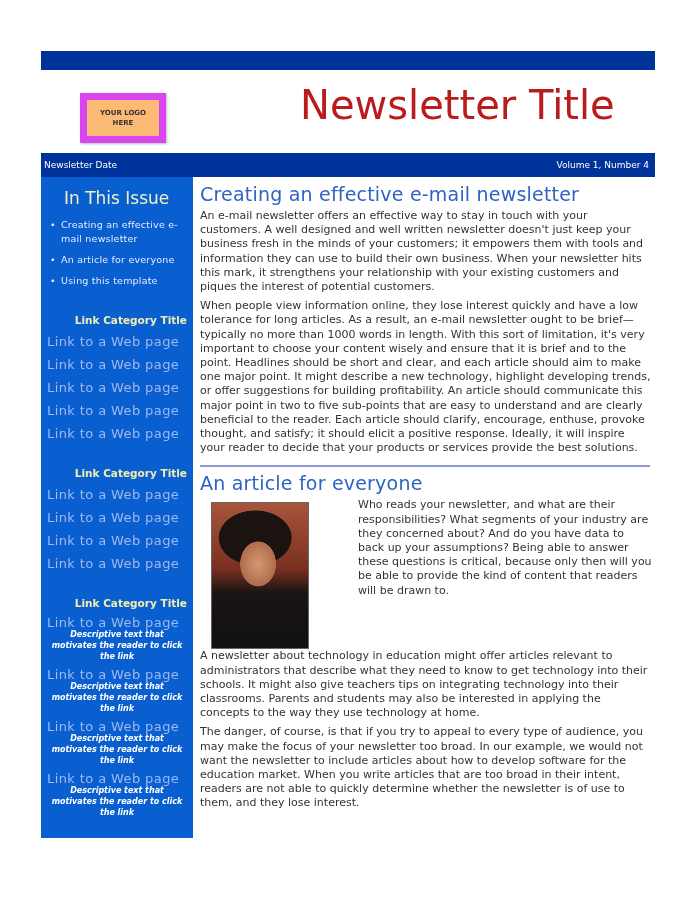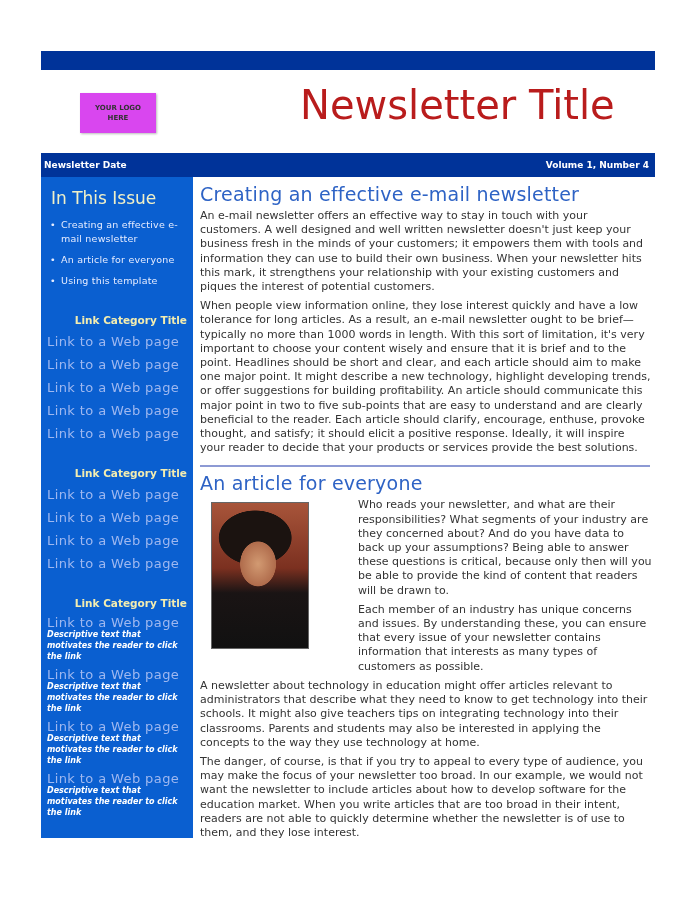--- a/index.html
+++ b/index.html
@@ -1,30 +1,30 @@
 <!DOCTYPE html>
 <html><head>
 <meta charset="utf-8">
 <style>
   html, body { margin: 0; padding: 0; background: #ffffff; }
   body { width: 694px; height: 900px; position: relative; overflow: hidden; font-family: "DejaVu Sans", sans-serif; }
   .top-bar { position: absolute; left: 41px; top: 51px; width: 614px; height: 19px; background: #003399; }
-  .logo-box { position: absolute; left: 80px; top: 93px; width: 72px; height: 36px; border: 2px solid #d946ef; box-shadow: 1px 1px 2px #bbb; background: #d946ef; display: flex; align-items: center; justify-content: center; text-align: center; font-size: 7px; font-weight: bold; color: #333; line-height: 10px; white-space: pre-line; }
+  .logo-box { position: absolute; left: 80px; top: 93px; width: 72px; height: 36px; border: 7px solid #d946ef; box-shadow: 1px 1px 2px #bbb; background: #fdba74; display: flex; align-items: center; justify-content: center; text-align: center; font-size: 7px; font-weight: bold; color: #333; line-height: 10px; white-space: pre-line; }
   .title { position: absolute; left: 300px; top: 82px; font-size: 40px; color: #b91c1c; letter-spacing: 0px; }
-  .date-bar { position: absolute; left: 41px; top: 153px; width: 614px; height: 24px; background: #003399; color: #fff; font-size: 9px; font-weight: bold; display: flex; justify-content: space-between; align-items: center; padding: 0 6px 0 3px; box-sizing: border-box; }
+  .date-bar { position: absolute; left: 41px; top: 153px; width: 614px; height: 24px; background: #003399; color: #fff; font-size: 9px; font-weight: normal; display: flex; justify-content: space-between; align-items: center; padding: 0 6px 0 3px; box-sizing: border-box; }
   .sidebar { position: absolute; left: 41px; top: 177px; width: 152px; height: 661px; background: #0a5fd0; color: #fff; box-sizing: border-box; padding: 10px 6px 0 6px; }
-  .sb-heading { font-size: 17px; color: #f0f0c8; margin: 1px 0 10px 4px; }
+  .sb-heading { font-size: 17px; color: #f0f0c8; margin: 1px 0 10px 17px; }
   .issue-list { list-style: none; margin: 0; padding: 0 0 0 2px; }
   .issue-list li { font-size: 9.5px; color: #e6ecff; line-height: 14px; margin-bottom: 7px; padding-left: 12px; position: relative; letter-spacing: 0.2px; }
   .issue-list li::before { content: "\2022"; position: absolute; left: 1px; top: 0; color: #e6ecff; }
   .cat-title { font-size: 10.5px; font-weight: bold; color: #f3edb0; margin: 0 0 8px 0; text-align: right; }
   .link { font-size: 13px; color: #9fb8f0; margin: 0 0 8px 0; letter-spacing: 0.4px; }
   .link-desc { margin: 0 0 7px 0; }
   .link-desc .link { margin: 0; line-height: 12px; }
-  .desc { font-size: 8px; font-weight: bold; font-style: italic; color: #ffffff; line-height: 11px; }
+  .desc { font-size: 8px; font-weight: bold; font-style: italic; color: #ffffff; line-height: 11px; text-align: center; }
   .main { position: absolute; left: 200px; top: 183px; width: 452px; }
   .h1 { font-size: 19px; color: #2e63c5; margin: 0 0 4px 0; letter-spacing: 0.2px; }
   .p { font-size: 11px; color: #333; line-height: 14.2px; margin: 0 0 5px 0; text-align: left; }
   .rule { height: 2px; background: #8d9ad4; margin: 10px 0 5px 0; width: 450px; }
   .photo-row { display: flex; }
   .photo { width: 98px; height: 147px; margin: 4px 17px 0 11px; flex-shrink: 0; border: 1px solid #666; box-sizing: border-box; background: radial-gradient(ellipse 32px 40px at 48% 42%, #d29a72 0%, #b06c4c 55%, transparent 57%), radial-gradient(ellipse 40px 30px at 45% 24%, #1b1310 0%, #1b1310 90%, transparent 92%), linear-gradient(180deg, #a8553a 0%, #7b3020 45%, #1a1414 62%, #111 100%); }
   .photo-text { flex: 1; margin-left: 32px; }
 </style>
 </head>
 <body>
@@ -88,18 +88,17 @@
   <p class="p">An e-mail newsletter offers an effective way to stay in touch with your customers. A well designed and well written newsletter doesn't just keep your business fresh in the minds of your customers; it empowers them with tools and information they can use to build their own business. When your newsletter hits this mark, it strengthens your relationship with your existing customers and piques the interest of potential customers.</p>
   <p class="p">When people view information online, they lose interest quickly and have a low tolerance for long articles. As a result, an e-mail newsletter ought to be brief—typically no more than 1000 words in length. With this sort of limitation, it's very important to choose your content wisely and ensure that it is brief and to the point. Headlines should be short and clear, and each article should aim to make one major point. It might describe a new technology, highlight developing trends, or offer suggestions for building profitability. An article should communicate this major point in two to five sub-points that are easy to understand and are clearly beneficial to the reader. Each article should clarify, encourage, enthuse, provoke thought, and satisfy; it should elicit a positive response. Ideally, it will inspire your reader to decide that your products or services provide the best solutions.</p>
 
   <div class="rule"></div>
 
   <div class="h1">An article for everyone</div>
   <div class="photo-row">
     <div class="photo" title="Woman talking on phone"></div>
     <div class="photo-text">
       <p class="p">Who reads your newsletter, and what are their responsibilities? What segments of your industry are they concerned about? And do you have data to back up your assumptions? Being able to answer these questions is critical, because only then will you be able to provide the kind of content that readers will be drawn to.</p>
-      <p class="p">Each member of an industry has unique concerns and issues. By understanding these, you can ensure that every issue of your newsletter contains information that interests as many types of customers as possible.</p>
     </div>
   </div>
   <p class="p">A newsletter about technology in education might offer articles relevant to administrators that describe what they need to know to get technology into their schools. It might also give teachers tips on integrating technology into their classrooms. Parents and students may also be interested in applying the concepts to the way they use technology at home.</p>
   <p class="p">The danger, of course, is that if you try to appeal to every type of audience, you may make the focus of your newsletter too broad. In our example, we would not want the newsletter to include articles about how to develop software for the education market. When you write articles that are too broad in their intent, readers are not able to quickly determine whether the newsletter is of use to them, and they lose interest.</p>
 </div>
 
 </body></html>

